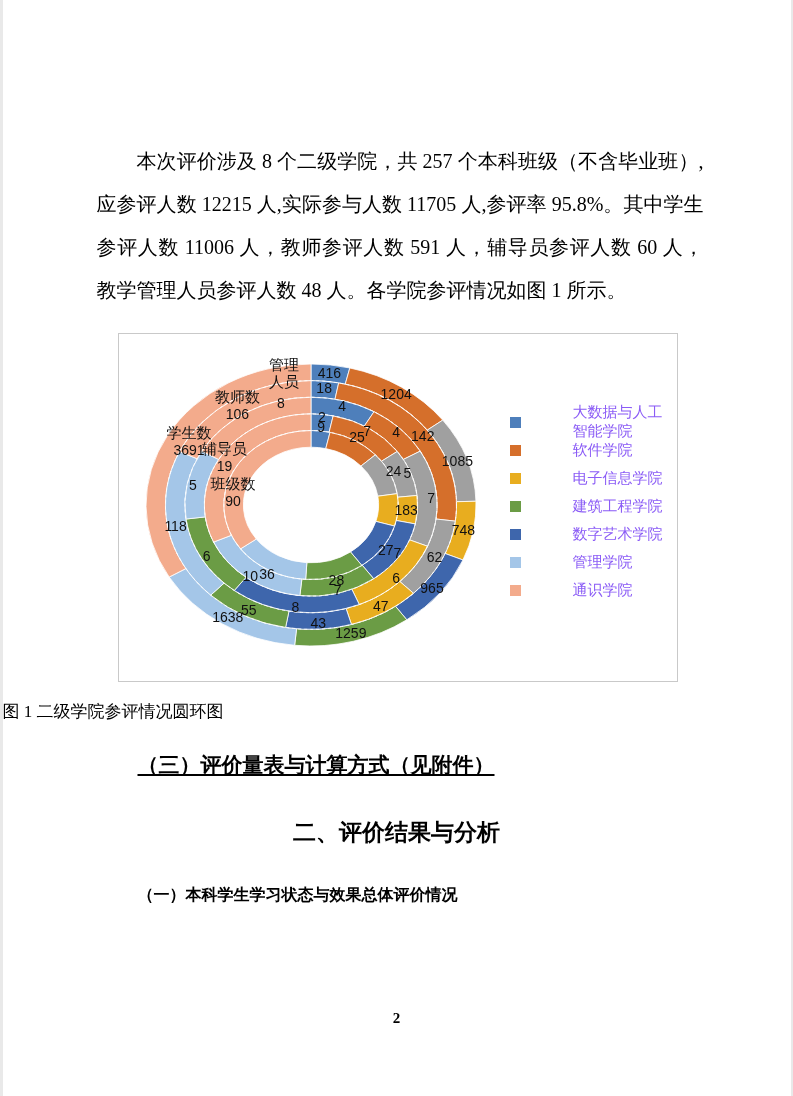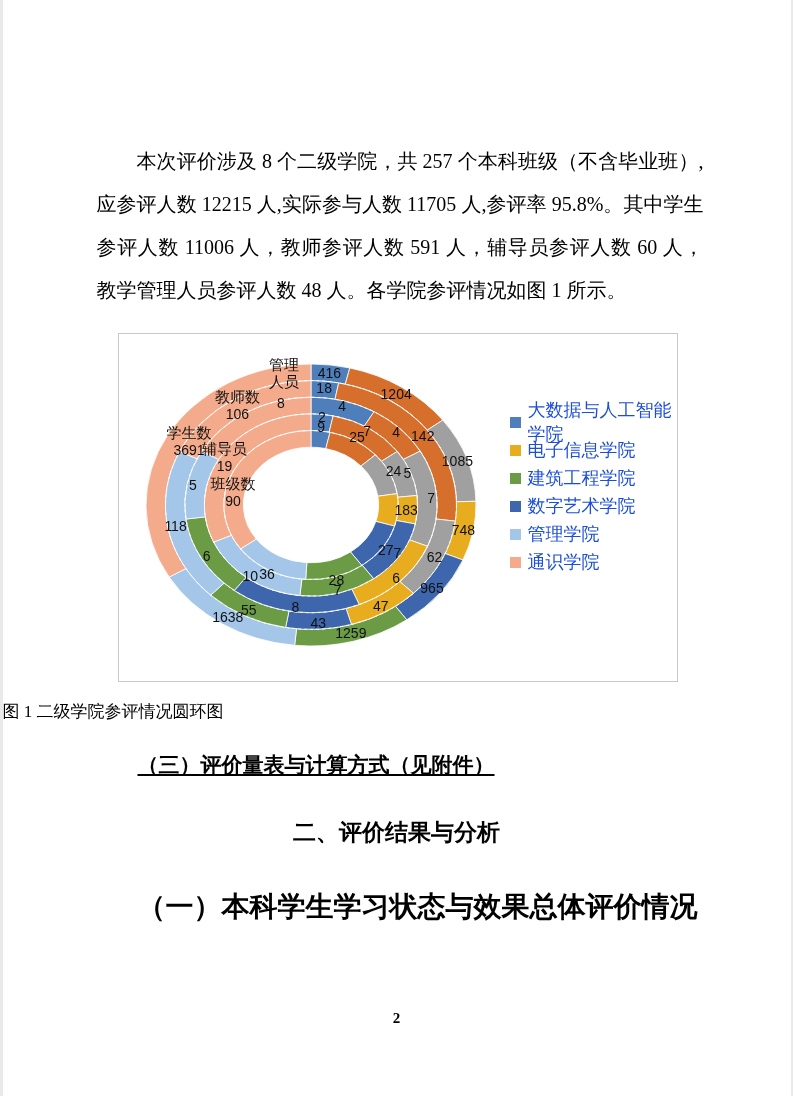--- a/index.html
+++ b/index.html
@@ -18,34 +18,34 @@
   #p2 { top:901px; }
   .chart-box {
     position:absolute; left:115px; top:333px; width:560px; height:349px;
     border:1px solid #c9c9c9; background:#fff; box-sizing:border-box;
   }
   .chart-box svg { position:absolute; left:0; top:0; }
   .legend { position:absolute; left:391px; top:74px; }
   .legend-item {
     display:flex; align-items:center; height:28px;
     font-family:"Liberation Sans","DejaVu Sans",sans-serif;
-    font-size:18px; color:#1d4ed8;
+    font-size:15px; color:#8b5cf6;gap:45px;
   }
   .swatch { width:11px; height:11px; margin-right:7px; flex:none; }
   .caption {
     position:absolute; top:684px; left:0; width:100%;
     font-size:17px; line-height:22px;
   }
   .h-sub {
     position:absolute; left:135px;
     font-family:"Liberation Sans","DejaVu Sans",sans-serif;
     font-weight:bold; font-size:21px; line-height:24px;
   }
   #h3a { top:732px;text-decoration:underline; }
-  #h3b { top:867px; font-size:28px; }
+  #h3b { top:867px; font-size:16px; }
   .h-main {
     position:absolute; top:799px; left:0; width:100%; text-align:center;
     font-family:"Liberation Sans","DejaVu Sans",sans-serif;
     font-weight:bold; font-size:23px; line-height:36px;
   }
   .pagenum {
     position:absolute; top:1008px; left:0; width:100%; text-align:center;
     font-size:15px; font-weight:bold; line-height:20px;
   }
   svg text {
@@ -152,20 +152,24 @@
         <text x="148.00" y="239.63" text-anchor="middle" dominant-baseline="central" font-size="14">36</text>
         <text x="114" y="149" text-anchor="middle" dominant-baseline="central" font-size="15">班级数</text>
         <text x="114" y="167" text-anchor="middle" dominant-baseline="central" font-size="14">90</text>
       </svg>
     <div class="legend" id="legend">
         <div class="legend-item">
           <span class="swatch" style="background: rgb(78, 127, 187);"></span>
           <span>大数据与人工智能学院</span>
         </div>
         <div class="legend-item">
+          <span class="swatch" style="background: rgb(213, 111, 43);"></span>
+          <span>软件学院</span>
+        </div>
+        <div class="legend-item">
           <span class="swatch" style="background: rgb(232, 173, 31);"></span>
           <span>电子信息学院</span>
         </div>
         <div class="legend-item">
           <span class="swatch" style="background: rgb(107, 156, 69);"></span>
           <span>建筑工程学院</span>
         </div>
         <div class="legend-item">
           <span class="swatch" style="background: rgb(62, 102, 172);"></span>
           <span>数字艺术学院</span>

